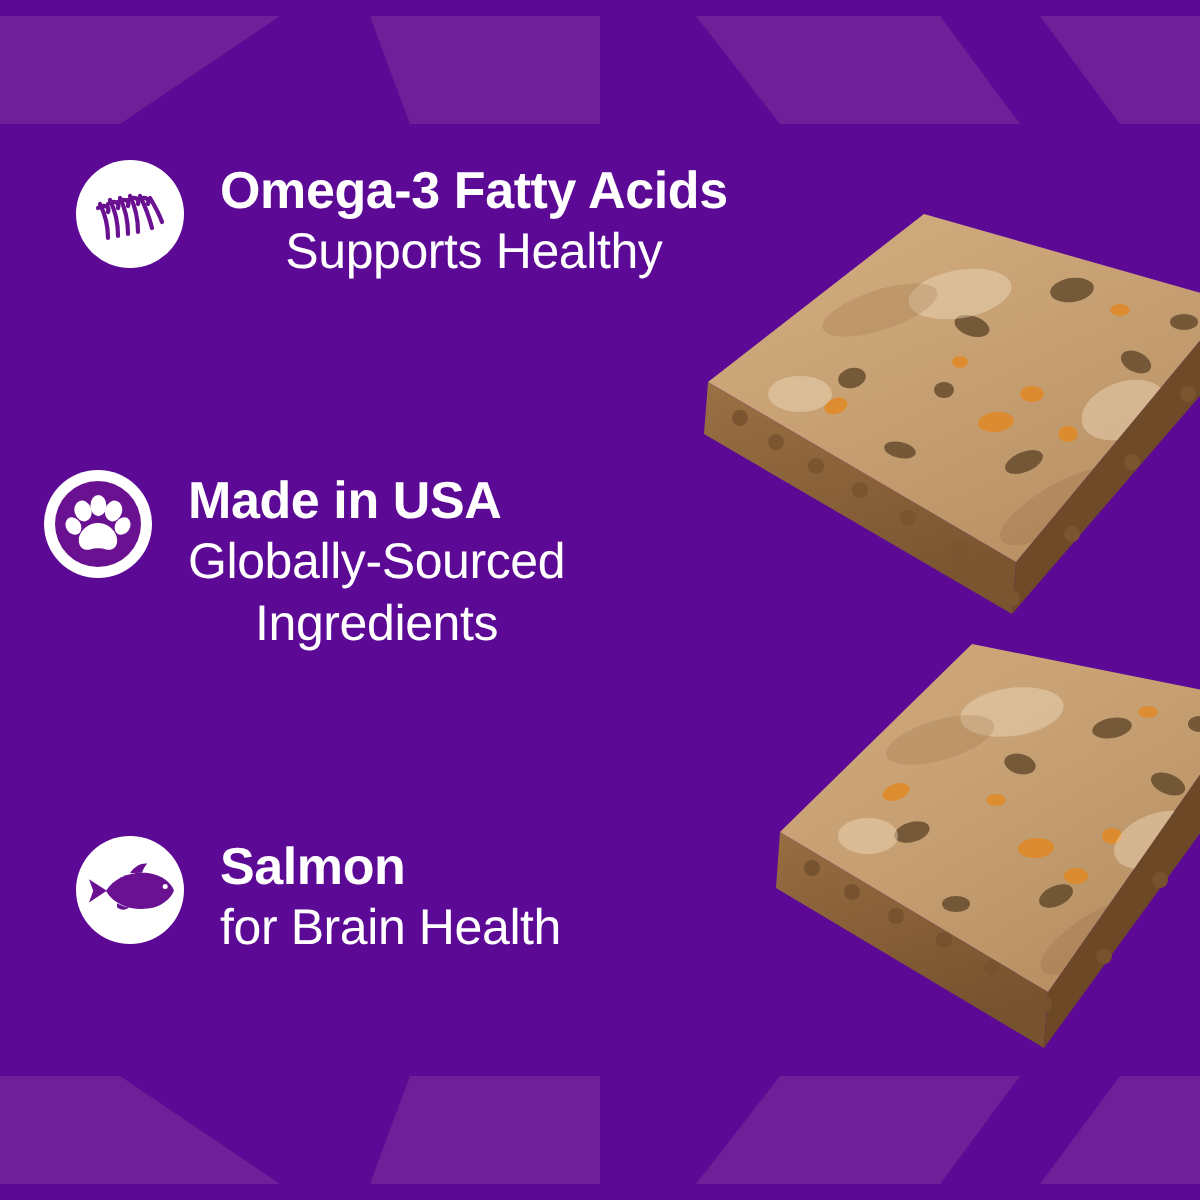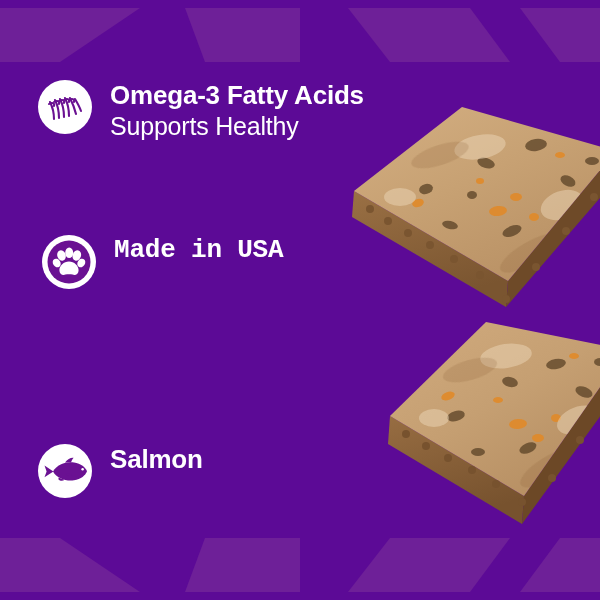--- a/index.html
+++ b/index.html
@@ -58,25 +58,26 @@
     letter-spacing: -0.2px;
     white-space: nowrap;
   }
   .f-line {
     color: #ffffff;
     font-size: 25px;
     font-weight: normal;
     line-height: 31px;
     letter-spacing: -0.2px;
     white-space: nowrap;
+    text-align: center;
   }
 
   .feature-1 { left: 36px; top: 78px; }
-  .feature-2 { left: 40px; top: 233px; font-family: Liberation Mono, monospace; }
-  .feature-3 { left: 36px; top: 442px; }
+  .feature-2 { left: 20px; top: 233px; }
+  .feature-3 { left: 36px; top: 416px; }
 </style>
 </head>
 <body>
 
 <div id="stage">
 
   <svg class="rays" viewBox="0 0 600 600" preserveAspectRatio="none">
     <rect x="0" y="0" width="600" height="600" fill="#5c0a96"></rect>
     <g fill="#6e2098">
 
@@ -264,20 +265,22 @@
                      C34.2,28.5 38.6,32.8 38.6,37.2
                      C38.6,41.0 35.6,42.6 32.6,41.6
                      C30.8,41.0 27.2,41.0 25.4,41.6
                      C22.4,42.6 19.4,41.0 19.4,37.2
                      C19.4,32.8 23.8,28.5 29,28.5 Z"></path>
           </g>
         </svg>
       </div>
       <div class="f-text">
         <div class="f-title">Made in USA</div>
+        <div class="f-line">Globally-Sourced</div>
+        <div class="f-line">Ingredients</div>
       </div>
     </div>
 
     <div class="feature feature-3">
       <div class="f-icon">
         <svg viewBox="0 0 58 58">
           <circle cx="29" cy="29" r="27" fill="#ffffff"></circle>
           <g fill="#6a1192">
 
             <path d="M17,29.5
@@ -292,17 +295,18 @@
 
             <path d="M29.5,31.2 C32,31.0 34.6,32.0 36.2,33.6 C33.6,34.6 31.0,34.0 29.5,32.6 Z"></path>
 
             <path d="M22.5,35.6 C24.6,36.6 26.6,37.4 28.6,37.8 C26.6,39.4 24.0,39.0 22.5,37.6 Z"></path>
           </g>
           <circle cx="46.6" cy="27.2" r="1.25" fill="#ffffff"></circle>
         </svg>
       </div>
       <div class="f-text">
         <div class="f-title">Salmon</div>
+        <div class="f-line">for Brain Health</div>
       </div>
     </div>
 
   </div>
 </div>
 
 </body></html>

